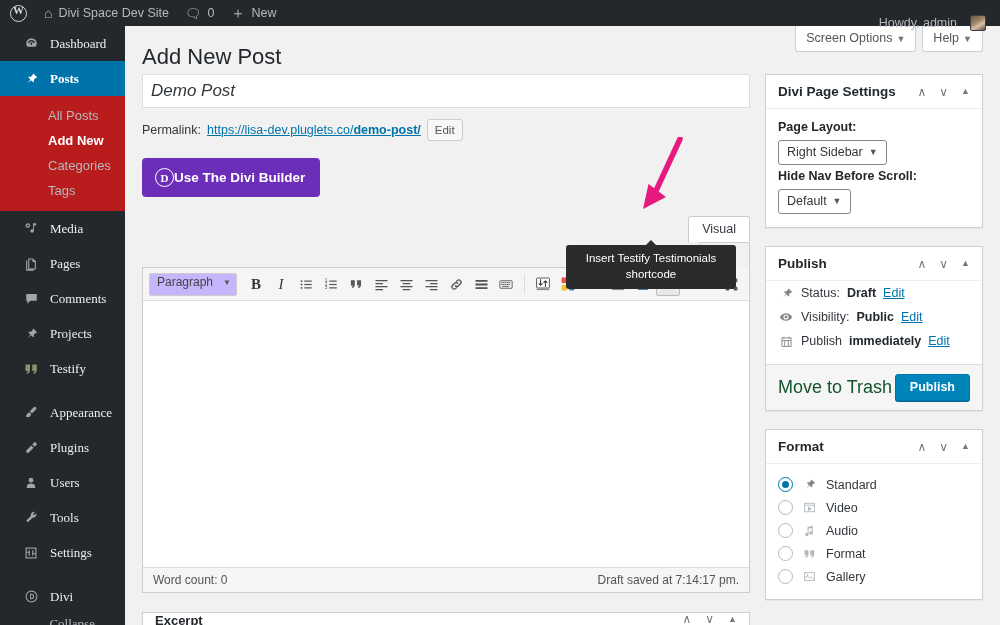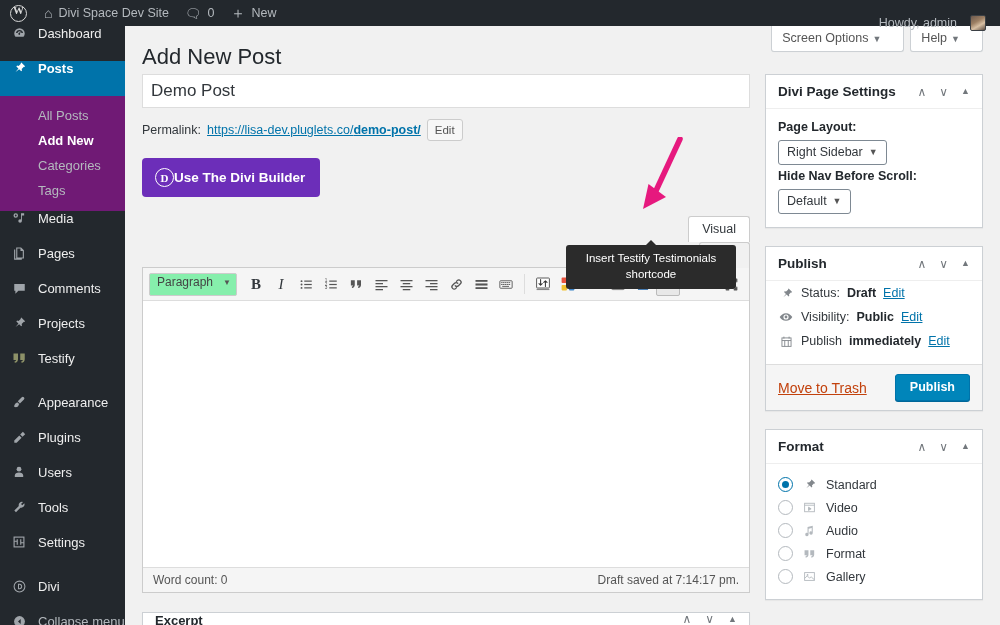--- a/index.html
+++ b/index.html
@@ -50,40 +50,40 @@
   }
 
   
   #sidebar {
     position: absolute; top: 26px; left: 0;
     width: 125px; height: 599px;
     background: #23282d;
     z-index: 40;
   }
   .menu-item {
-    display: flex; align-items: flex-start;
-    height: 35px; padding-left: 9px;
+    display: flex; align-items: center;
+    height: 35px; padding-left: 21px;
     color: #eee; font-size: 13px;
-    cursor: pointer; position: relative;
+    cursor: pointer; position: relative; font-family: Liberation Serif, serif;
   }
   .menu-item .mi-ic {
     width: 20px; margin-right: 9px;
     color: #a0a5aa; font-size: 14px;
     display: flex; align-items: center; justify-content: center;
   }
   .menu-item.current {
     background: #0073aa; color: #fff; font-weight: 600;
   }
   .menu-item.current .mi-ic { color: #fff; }
   .menu-item.current::after {
     content: ""; position: absolute; right: -8px; top: 50%;
     margin-top: -8px; border: 8px solid transparent;
     border-left-color: #0073aa;
   }
-  .submenu { background: #701a75; padding: 7px 0 8px 2px; }
+  .submenu { background: #b91c1c; padding: 7px 0 8px 12px; }
   .sub-item {
     padding: 5px 0 5px 36px;
     font-size: 13px; color: #b4b9be; cursor: pointer;
   }
   .sub-item.current { color: #fff; font-weight: bold; }
   .menu-sep { height: 9px; }
   .menu-item.dim { color: #b4b9be; }
 
   
   #content {
@@ -91,21 +91,21 @@
     width: 875px; height: 599px;
     background: #f1f1f1;
   }
   #screen-meta {
     position: absolute; top: 0; right: 17px;
     display: flex; gap: 6px; padding-top: 0;
   }
   .meta-btn {
     background: #fff; border: 1px solid #ccd0d4; border-top: none;
     border-radius: 0 0 3px 3px;
-    padding: 5px 22px 6px 10px;
+    padding: 5px 10px 6px 10px;
     font-size: 12.5px; color: #555; cursor: pointer;
     box-shadow: 0 1px 1px -1px rgba(0,0,0,.1);
   }
   .meta-btn .caret { font-size: 9px; margin-left: 4px; color: #72777c; }
 
   h1#page-title {
     margin: 0; padding: 17px 0 14px 17px;
     font-size: 22px; font-weight: 400; color: #23282d;
     line-height: 1.3;
   }
@@ -115,20 +115,21 @@
     width: 608px;
   }
 
   #title-input {
     width: 608px; height: 34px;
     padding: 4px 8px; margin: 0;
     font-size: 17px; color: #32373c;
     border: 1px solid #ddd; background: #fff;
     font-family: "Liberation Sans", sans-serif;
     outline: none;
+    font-style: italic;
   }
   #permalink-row {
     margin-top: 11px;
     font-size: 12.5px; color: #32373c;
     display: flex; align-items: center; gap: 6px;
     height: 22px;
   }
   #permalink-row .plink {
     color: #0073aa; text-decoration: underline; cursor: pointer;
   }
@@ -190,21 +191,21 @@
     position: relative; z-index: 2;
   }
   #mce-toolbar {
     display: flex; align-items: center;
     border-bottom: 1px solid #ddd;
     background: #f5f5f5;
     padding: 4px 6px; gap: 1px;
     height: 33px;
   }
   .fmt-select {
-    border: 1px solid #ccc; background: #86efac; border-radius: 2px;
+    border: 1px solid #ccc; background: #c4b5fd; border-radius: 2px;
     font-size: 12px; color: #444;
     height: 23px; width: 88px;
     display: flex; align-items: center; justify-content: space-between;
     padding: 0 5px 4px 7px; margin-right: 6px; cursor: pointer;
   }
   .fmt-select .caret { font-size: 8px; color: #555; }
   .tb-btn {
     width: 24px; height: 24px;
     display: flex; align-items: center; justify-content: center;
     color: #555; font-size: 14px; cursor: pointer;
@@ -319,22 +320,22 @@
   .pub-row b { font-weight: bold; color: #23282d; }
   .link-edit {
     color: #0073aa; text-decoration: underline; cursor: pointer;
   }
   #publish-foot {
     border-top: 1px solid #ddd; background: #f5f5f5;
     display: flex; align-items: center;
     padding: 9px 12px;
   }
   #trash-link {
-    color: #c2410c; text-decoration: underline;
-    font-size: 14px; cursor: pointer;
+    color: #14532d; 
+    font-size: 18px; cursor: pointer;
   }
   #publish-btn {
     margin-left: auto;
     background: #0085ba; border: 1px solid #0073aa;
     border-radius: 3px; color: #fff;
     font-size: 12.5px; font-weight: 600;
     padding: 5px 14px 6px 14px; cursor: pointer;
     box-shadow: 0 1px 0 #006799;
   }
 

